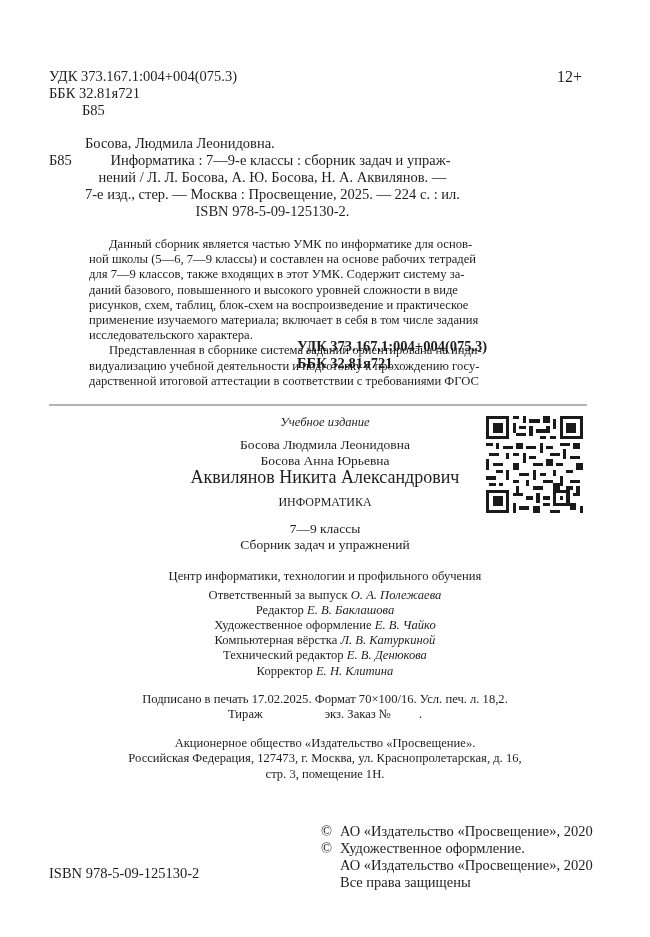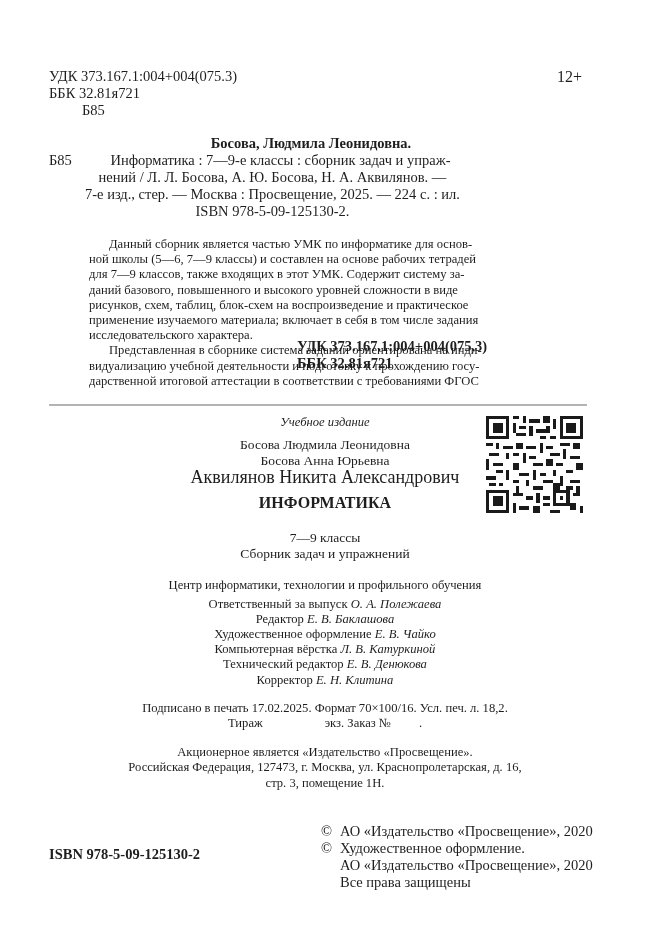--- a/index.html
+++ b/index.html
@@ -4,21 +4,21 @@
 <style>
   html, body { margin: 0; padding: 0; background: #ffffff; }
   body {
     width: 650px; height: 937px; position: relative; overflow: hidden;
     font-family: "DejaVu Serif", "Liberation Serif", serif;
     color: #1e1e1e;
   }
   .abs { position: absolute; white-space: nowrap; }
   .serif13 { font-family: "Liberation Serif", serif; font-size: 14.5px; line-height: 17px; }
   .sm { font-family: "Liberation Serif", serif; font-size: 12.6px; line-height: 15.2px; }
-  .b { font-weight: bold; text-align: center; }
+  .b { font-weight: normal; }
   .i { font-style: italic; }
   .center { text-align: center; }
 
   #udk-top { left: 49px; top: 68px; }
   #age { left: 557px; top: 68px; }
 
   #card { left: 49px; top: 135px; width: 488px; }
   #card .author { padding-left: 36px; }
   #card .b85-row { display: flex; }
   #card .b85-label { width: 36px; flex: none; }
@@ -29,21 +29,21 @@
   #annot .ind { padding-left: 20px; }
 
   #udk-bottom { left: 297px; top: 338px; font-weight: bold; }
 
   #rule { left: 49px; top: 404px; width: 538px; height: 2px; background: #b4b4b4; }
 
   #imprint { left: 120px; top: 415px; width: 410px; }
 
   #qr { left: 486px; top: 416px; width: 97px; height: 97px; }
 
-  #isbn-bottom { left: 49px; top: 846px; }
+  #isbn-bottom { left: 49px; top: 865px; }
   #copyright { left: 321px; top: 823px; }
   .copy-row { display: flex; }
   .copy-sym { width: 19px; flex: none; }
 </style>
 </head>
 <body>
 
 <div id="udk-top" class="abs serif13">
   <div>УДК 373.167.1:004+004(075.3)</div>
   <div>ББК 32.81я721</div>
@@ -82,40 +82,40 @@
   <div>ББК 32.81я721</div>
 </div>
 
 <div id="rule" class="abs"></div>
 
 <div id="imprint" class="abs sm center">
   <div class="i" style="margin-bottom:7px">Учебное издание</div>
   <div style="font-size:13.5px;line-height:16px">Босова Людмила Леонидовна</div>
   <div style="font-size:13.5px;line-height:16px">Босова Анна Юрьевна</div>
   <div style="font-size:18px;line-height:16px">Аквилянов Никита Александрович</div>
-  <div class="b" style="font-size:16px;margin-top:10px;margin-bottom:20px">ИНФОРМАТИКА</div>
+  <div class="b" style="font-size:12px;margin-top:10px;margin-bottom:11px">ИНФОРМАТИКА</div>
   <div style="font-size:13.5px;line-height:16px">7—9 классы</div>
   <div style="font-size:13.5px;line-height:16px">Сборник задач и упражнений</div>
 
   <div style="margin-top:16px;margin-bottom:3px">Центр информатики, технологии и профильного обучения</div>
   <div>
     <div><span>Ответственный за выпуск</span> <span class="i">О. А. Полежаева</span></div>
     <div><span>Редактор</span> <span class="i">Е. В. Баклашова</span></div>
     <div><span>Художественное оформление</span> <span class="i">Е. В. Чайко</span></div>
     <div><span>Компьютерная вёрстка</span> <span class="i">Л. В. Катуркиной</span></div>
     <div><span>Технический редактор</span> <span class="i">Е. В. Денюкова</span></div>
     <div><span>Корректор</span> <span class="i">Е. Н. Клитина</span></div>
   </div>
 
   <div style="margin-top:13px">Подписано в печать 17.02.2025. Формат 70×100/16. Усл. печ. л. 18,2.</div>
   <div>
     <span>Тираж</span><span style="display:inline-block;width:62px"></span><span>экз. Заказ №</span><span style="display:inline-block;width:28px"></span><span>.</span>
   </div>
 
-  <div style="margin-top:14px">Акционерное является «Издательство «Просвещение».</div>
+  <div style="margin-top:14px">Акционерное общество «Издательство «Просвещение».</div>
   <div style="white-space:nowrap;margin-left:-20px;margin-right:-20px">Российская Федерация, 127473, г. Москва, ул. Краснопролетарская, д. 16,</div>
   <div>стр. 3, помещение 1Н.</div>
 
 </div>
 
 <div id="qr" class="abs">
   <svg width="97" height="97" viewBox="0 0 29 29" shape-rendering="crispEdges">
     <rect width="29" height="29" fill="#fff"></rect>
     <g fill="#1a1a1a">
 

